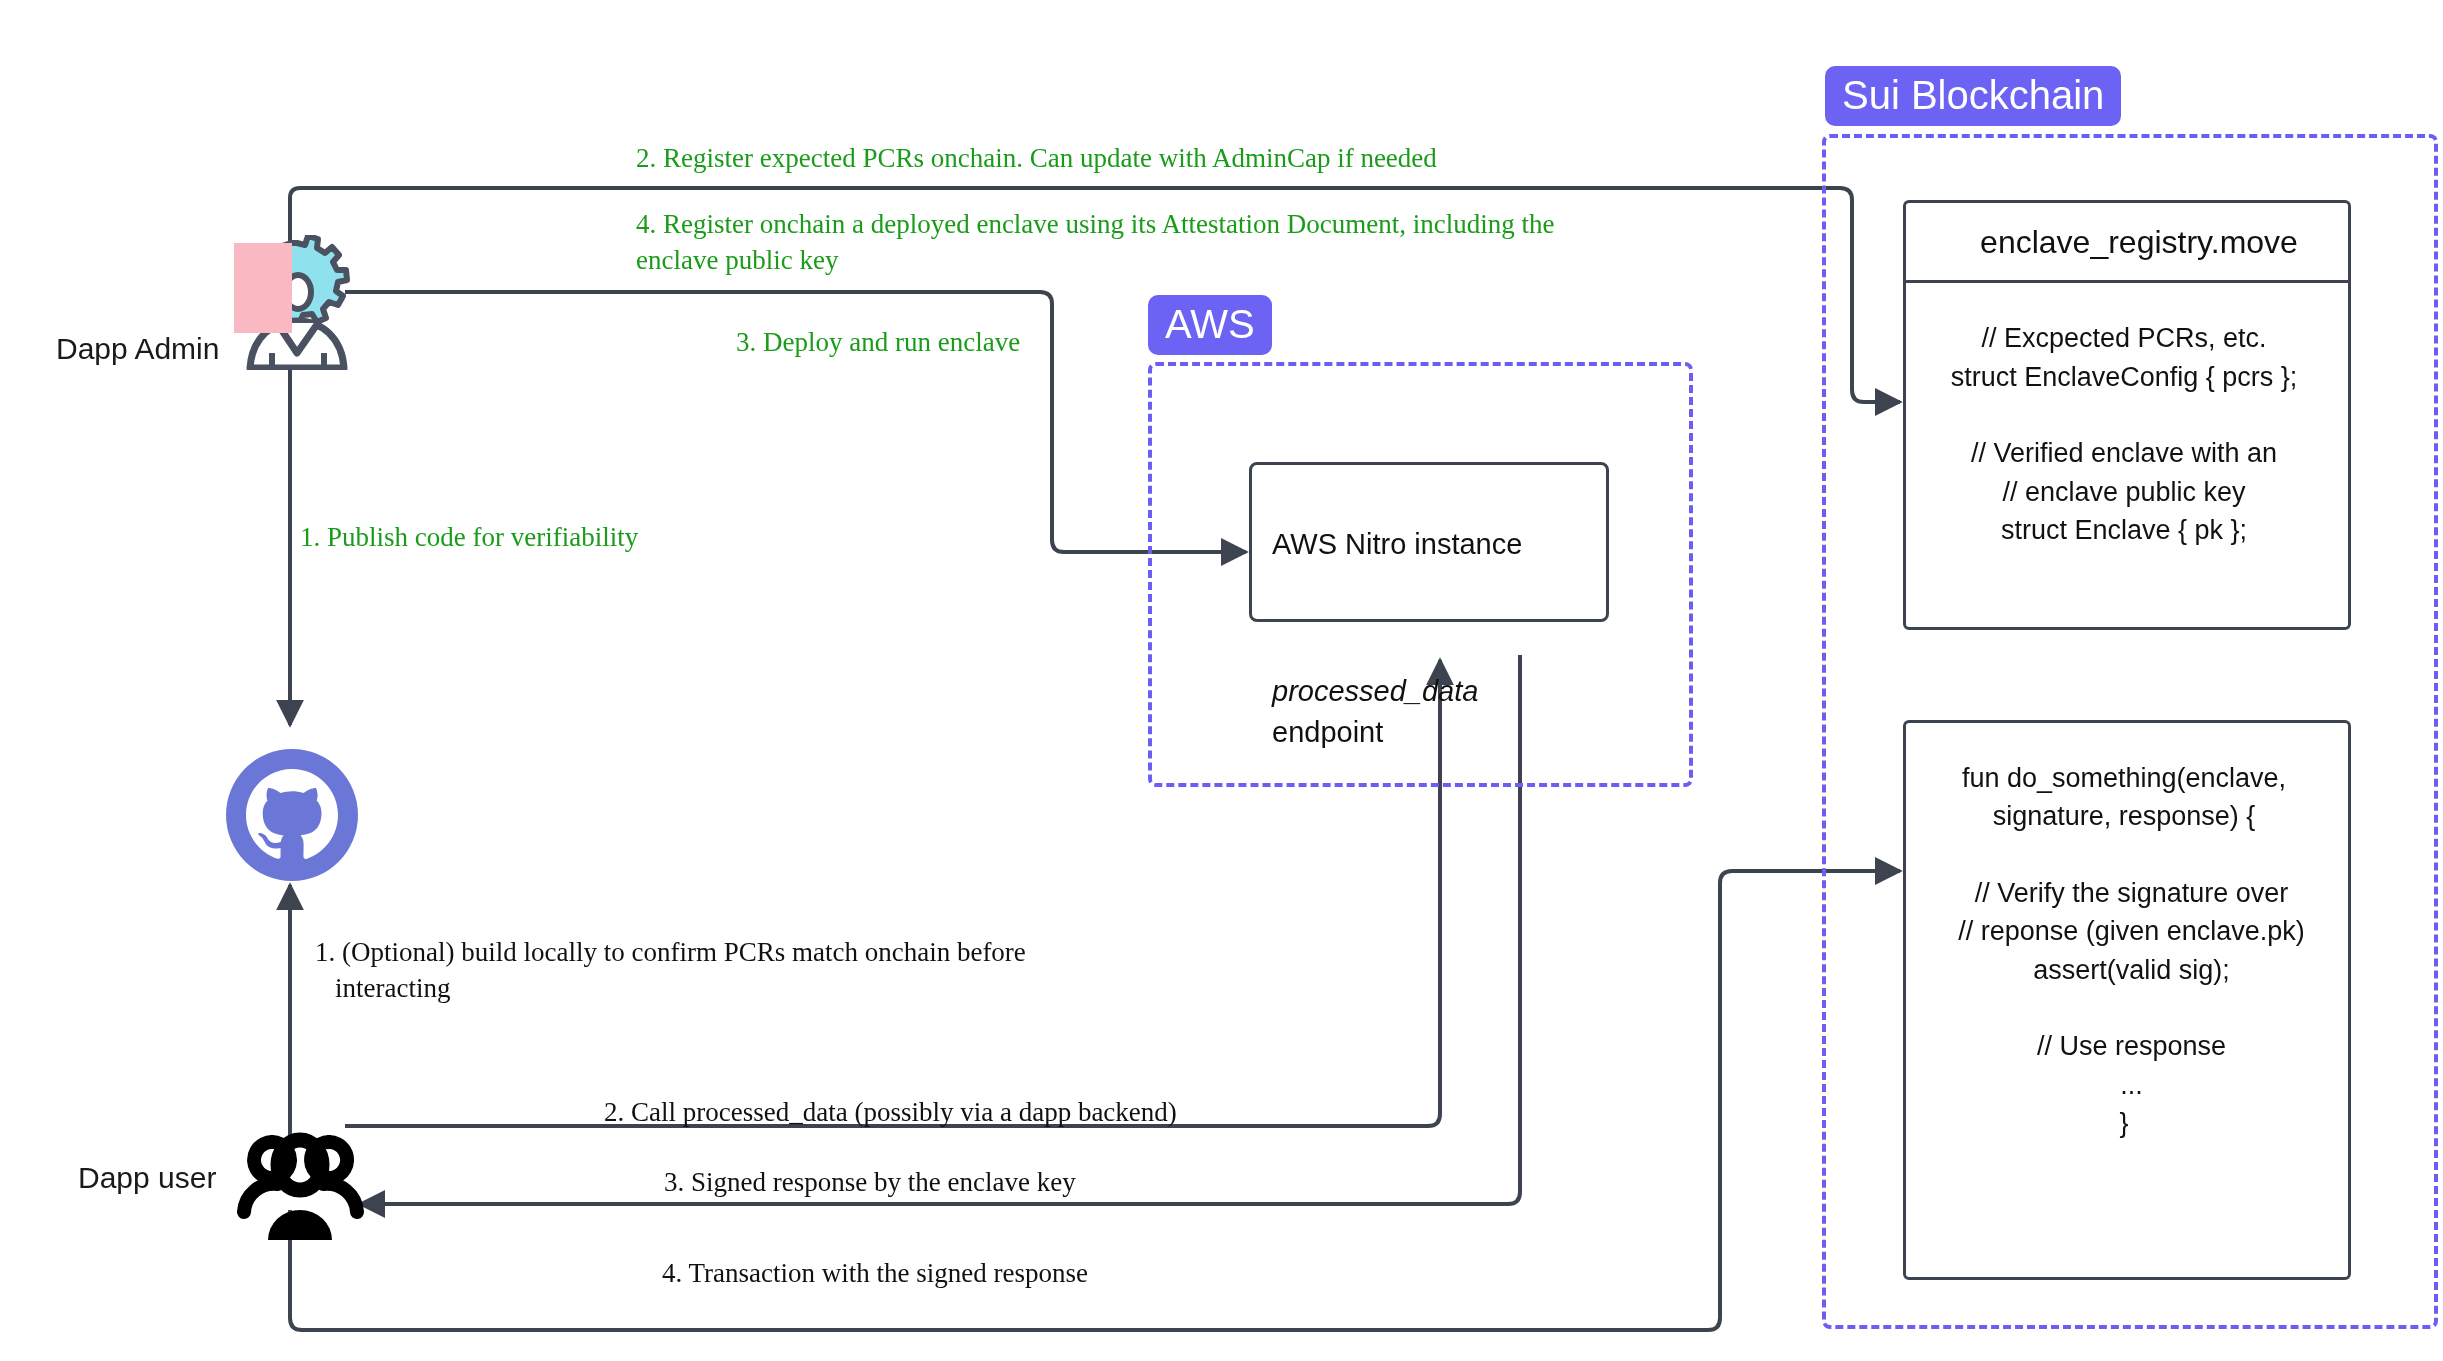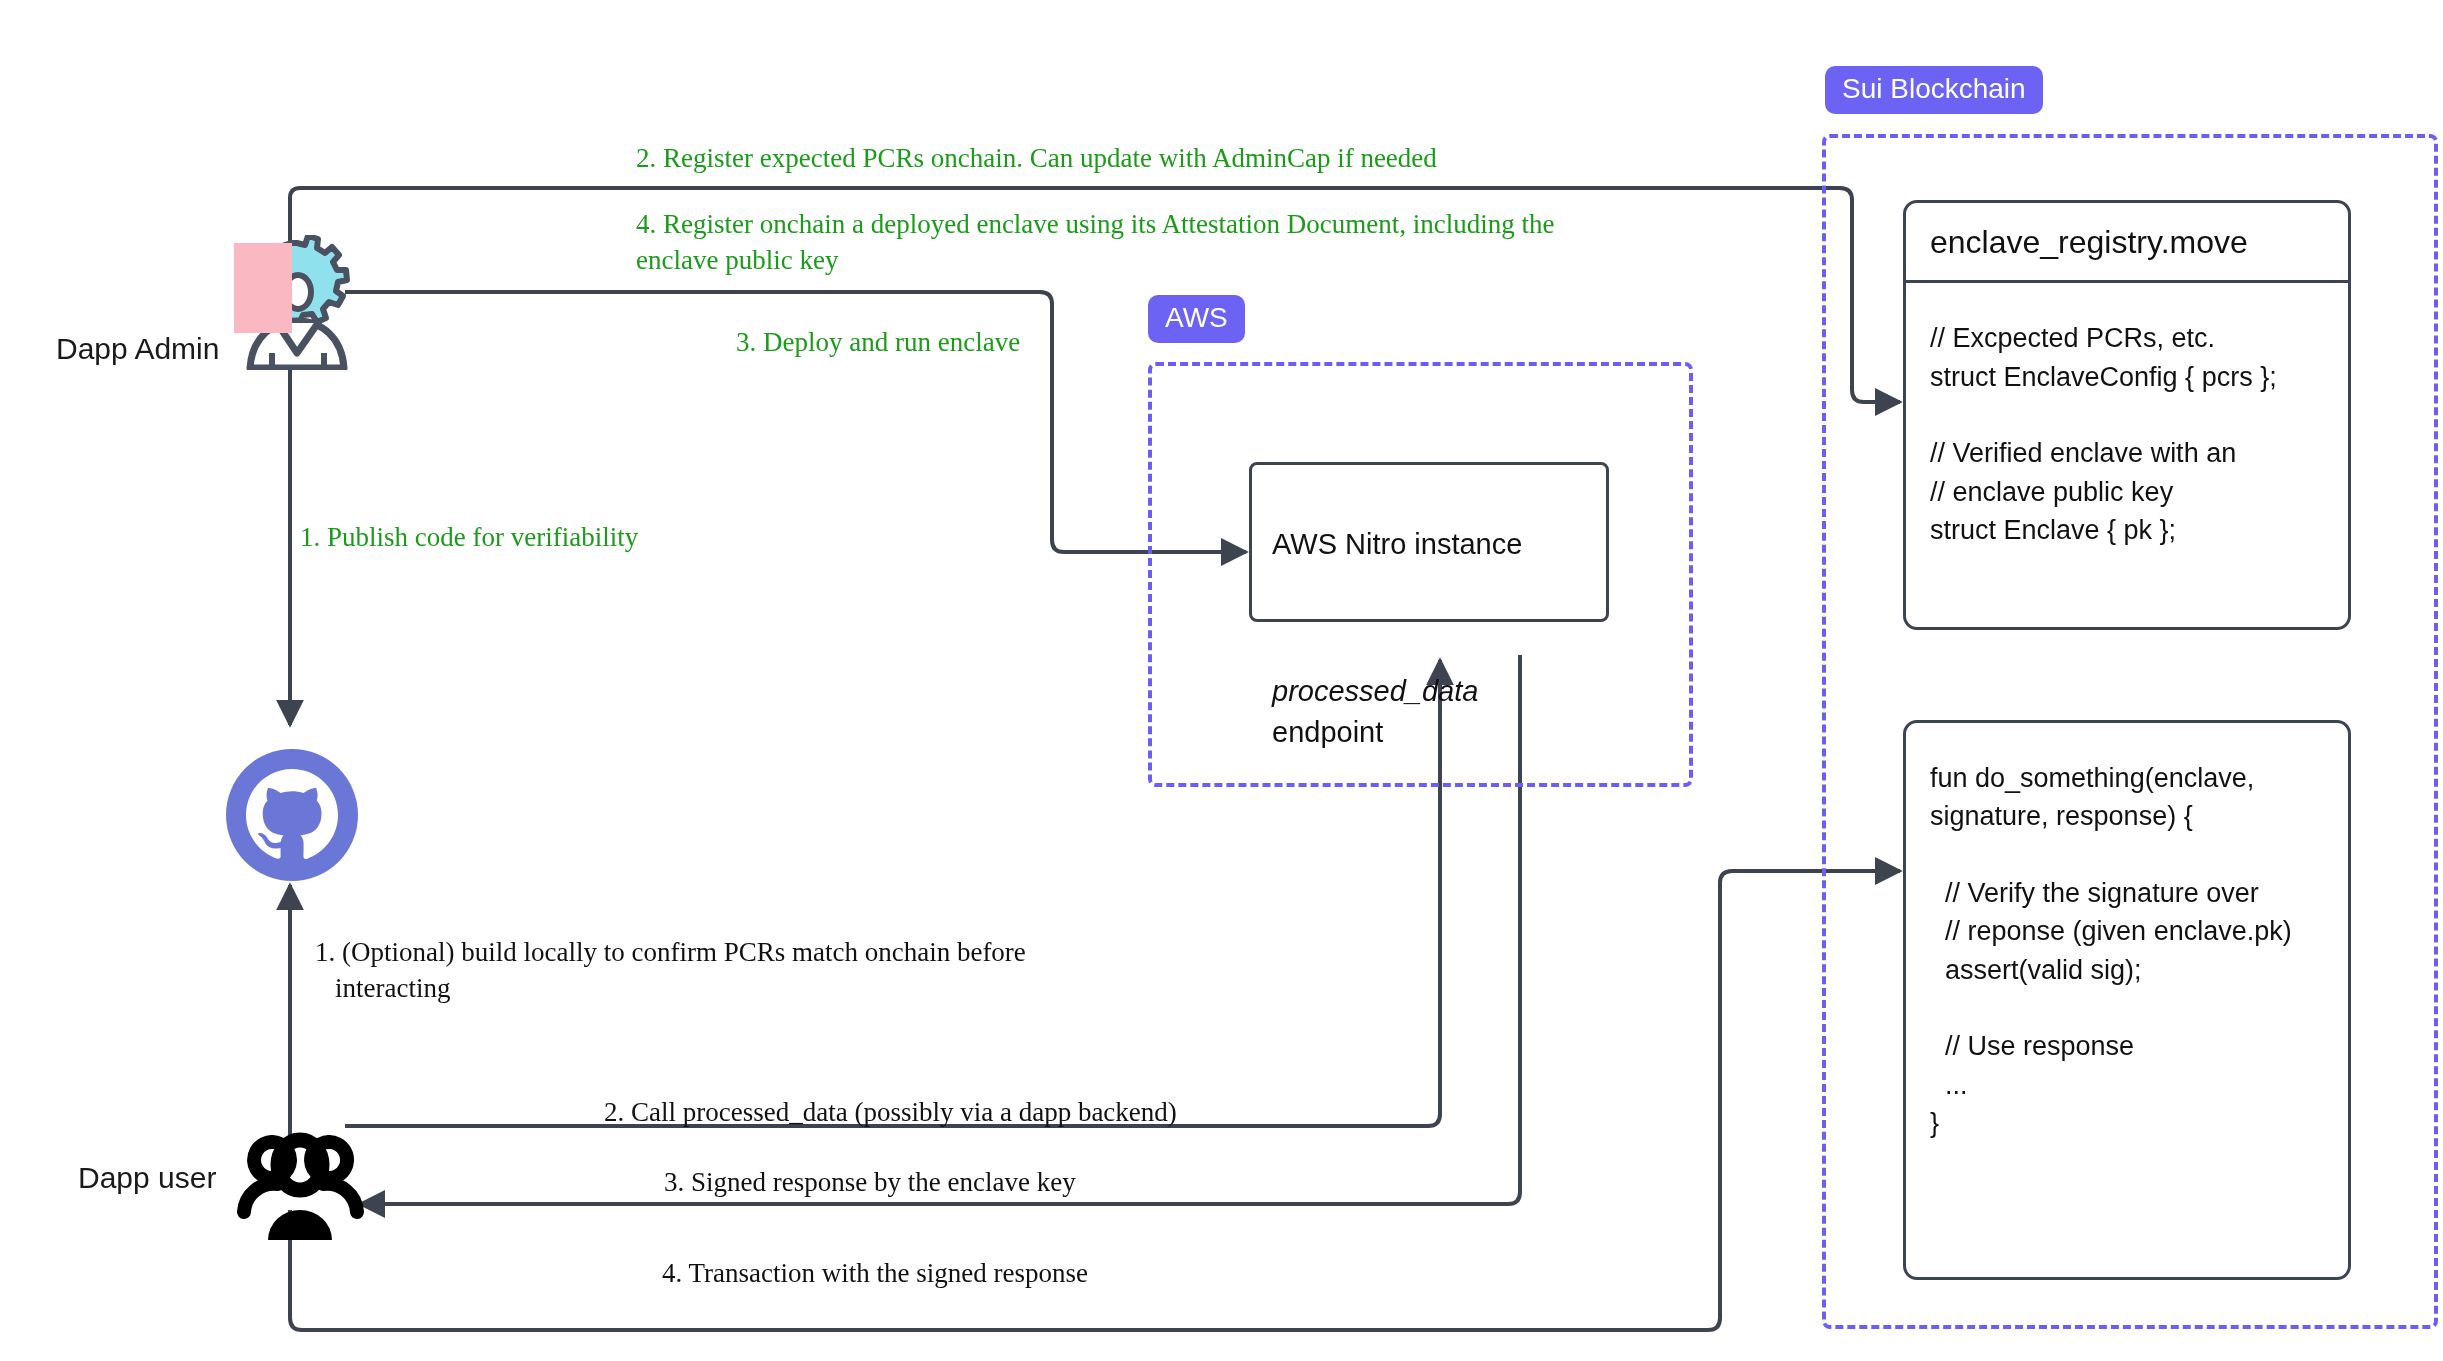--- a/index.html
+++ b/index.html
@@ -40,41 +40,42 @@
     line-height: 1.32;
     white-space: pre-line;
   }
   .step.green { color: #1a9c1a; }
   .step.black { color: #111111; }
   .step.hang { text-indent: -20px; padding-left: 20px; }
 
   
   .zone-badge {
     font-family: "Liberation Sans", sans-serif;
-    font-size: 28px;
+    font-size: 40px;
     color: #ffffff;
     background: #6c63f5;
     border-radius: 10px;
     padding: 9px 17px 11px 17px;
     line-height: 1;
     white-space: nowrap;
   }
   .zone-box {
     border: 4px dashed #6c5ef5;
     border-radius: 8px;
     box-sizing: border-box;
     background: transparent;
   }
 
   
   .card {
     box-sizing: border-box;
     border: 3px solid #3d4450;
-    border-radius: 14px;
-    background: #ffffff;
+    border-radius: 6px;
+    background: #ffffff;
+    text-align: center;
   }
   .card-title {
     font-family: "Liberation Sans", sans-serif;
     font-size: 32px;
     color: #111111;
     padding: 22px 0 20px 24px;
     border-bottom: 3px solid #3d4450;
     line-height: 1.1;
     white-space: nowrap;
   }

